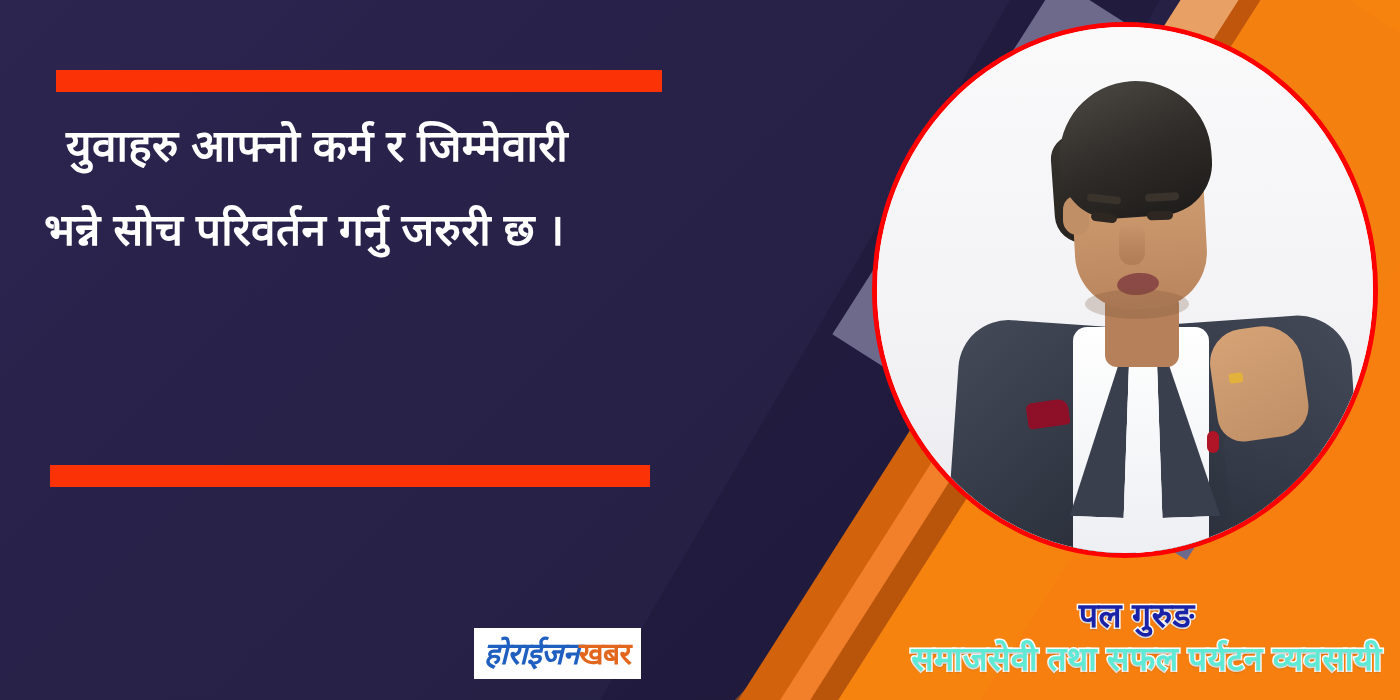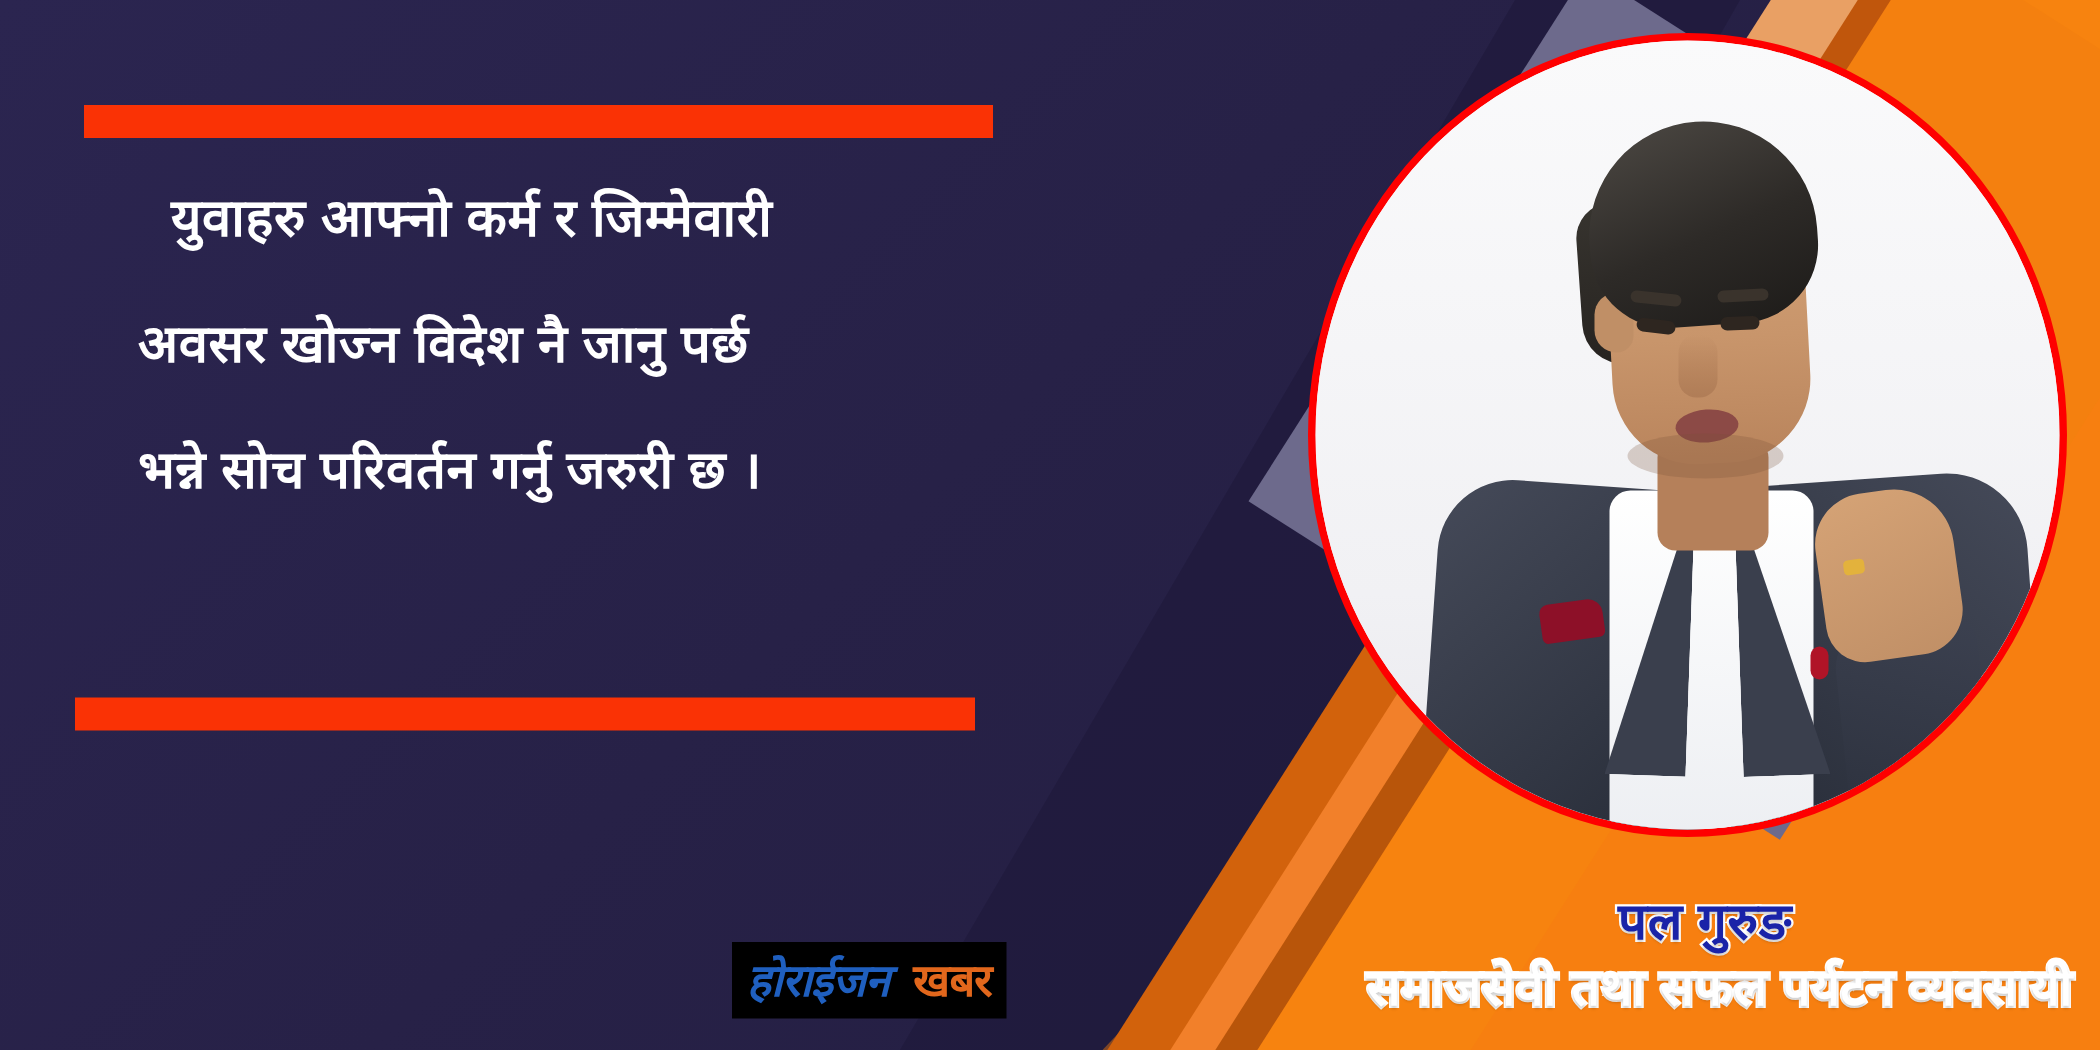--- a/index.html
+++ b/index.html
@@ -111,26 +111,25 @@
   
   .quote-block {
     position: absolute;
     left: 44px;
     top: 104px;
     width: 660px;
   }
   .quote-line {
     color: #ffffff;
     font-family: "Liberation Sans", sans-serif;
-    font-size: 35px;
+    font-size: 44px;
     font-weight: 700;
     line-height: 84px;
     letter-spacing: .4px;
     white-space: nowrap;
-    margin-left: 48px;
   }
   .quote-line.indent { padding-left: 22px; }
 
   
   .portrait {
     position: absolute;
     left: 872px;
     top: 22px;
     width: 506px;
     height: 536px;
@@ -321,39 +320,39 @@
     color: #1a23a8;
     letter-spacing: .5px;
     -webkit-text-stroke: 3px #ffffff;
     paint-order: stroke fill;
     text-shadow: 0 2px 2px rgba(0,0,0,.18);
   }
   .person-title {
     font-family: "Liberation Sans", sans-serif;
     font-size: 33px;
     font-weight: 700;
-    color: #ffffff;
+    color: #5eead4;
     letter-spacing: .5px;
     -webkit-text-stroke: 3px #ffffff;
     paint-order: stroke fill;
     text-shadow: 0 2px 2px rgba(0,0,0,.18);
     margin-top: 4px;
     margin-left: 20px;
   }
 
   
   .logo {
     position: absolute;
-    left: 488px;
+    left: 474px;
     top: 628px;
-    background: #000000;
+    background: #ffffff;
     padding: 4px 10px 6px 10px;
     display: flex;
     align-items: baseline;
-    gap: 16px;
+    gap: 0px;
   }
   .logo-part-1 {
     font-family: "Liberation Sans", sans-serif;
     font-size: 30px;
     font-weight: 700;
     color: #1f5fbf;
     font-style: italic;
     letter-spacing: -.5px;
   }
   .logo-part-2 {
@@ -382,21 +381,20 @@
   <div class="stripe-tr-gray"></div>
   <div class="stripe-tr-peach"></div>
   <div class="stripe-tr-dark"></div>
   <div class="stripe-tr-bright"></div>
 
   <div class="accent-bar accent-bar-top"></div>
   <div class="accent-bar accent-bar-bottom"></div>
 
   <div class="quote-block">
     <div class="quote-line indent">युवाहरु आफ्नो कर्म र जिम्मेवारी</div>
-    <div class="quote-line">अवसर खोज्न विदेश नै जानु पर्छ</div>
     <div class="quote-line">भन्ने सोच परिवर्तन गर्नु जरुरी छ ।</div>
   </div>
 
   <div class="portrait">
     <div class="portrait-figure">
       <div class="pf-backdrop"></div>
       <div class="pf-jacket-l"></div>
       <div class="pf-jacket-r"></div>
       <div class="pf-shirt"></div>
       <div class="pf-lapel-l"></div>

